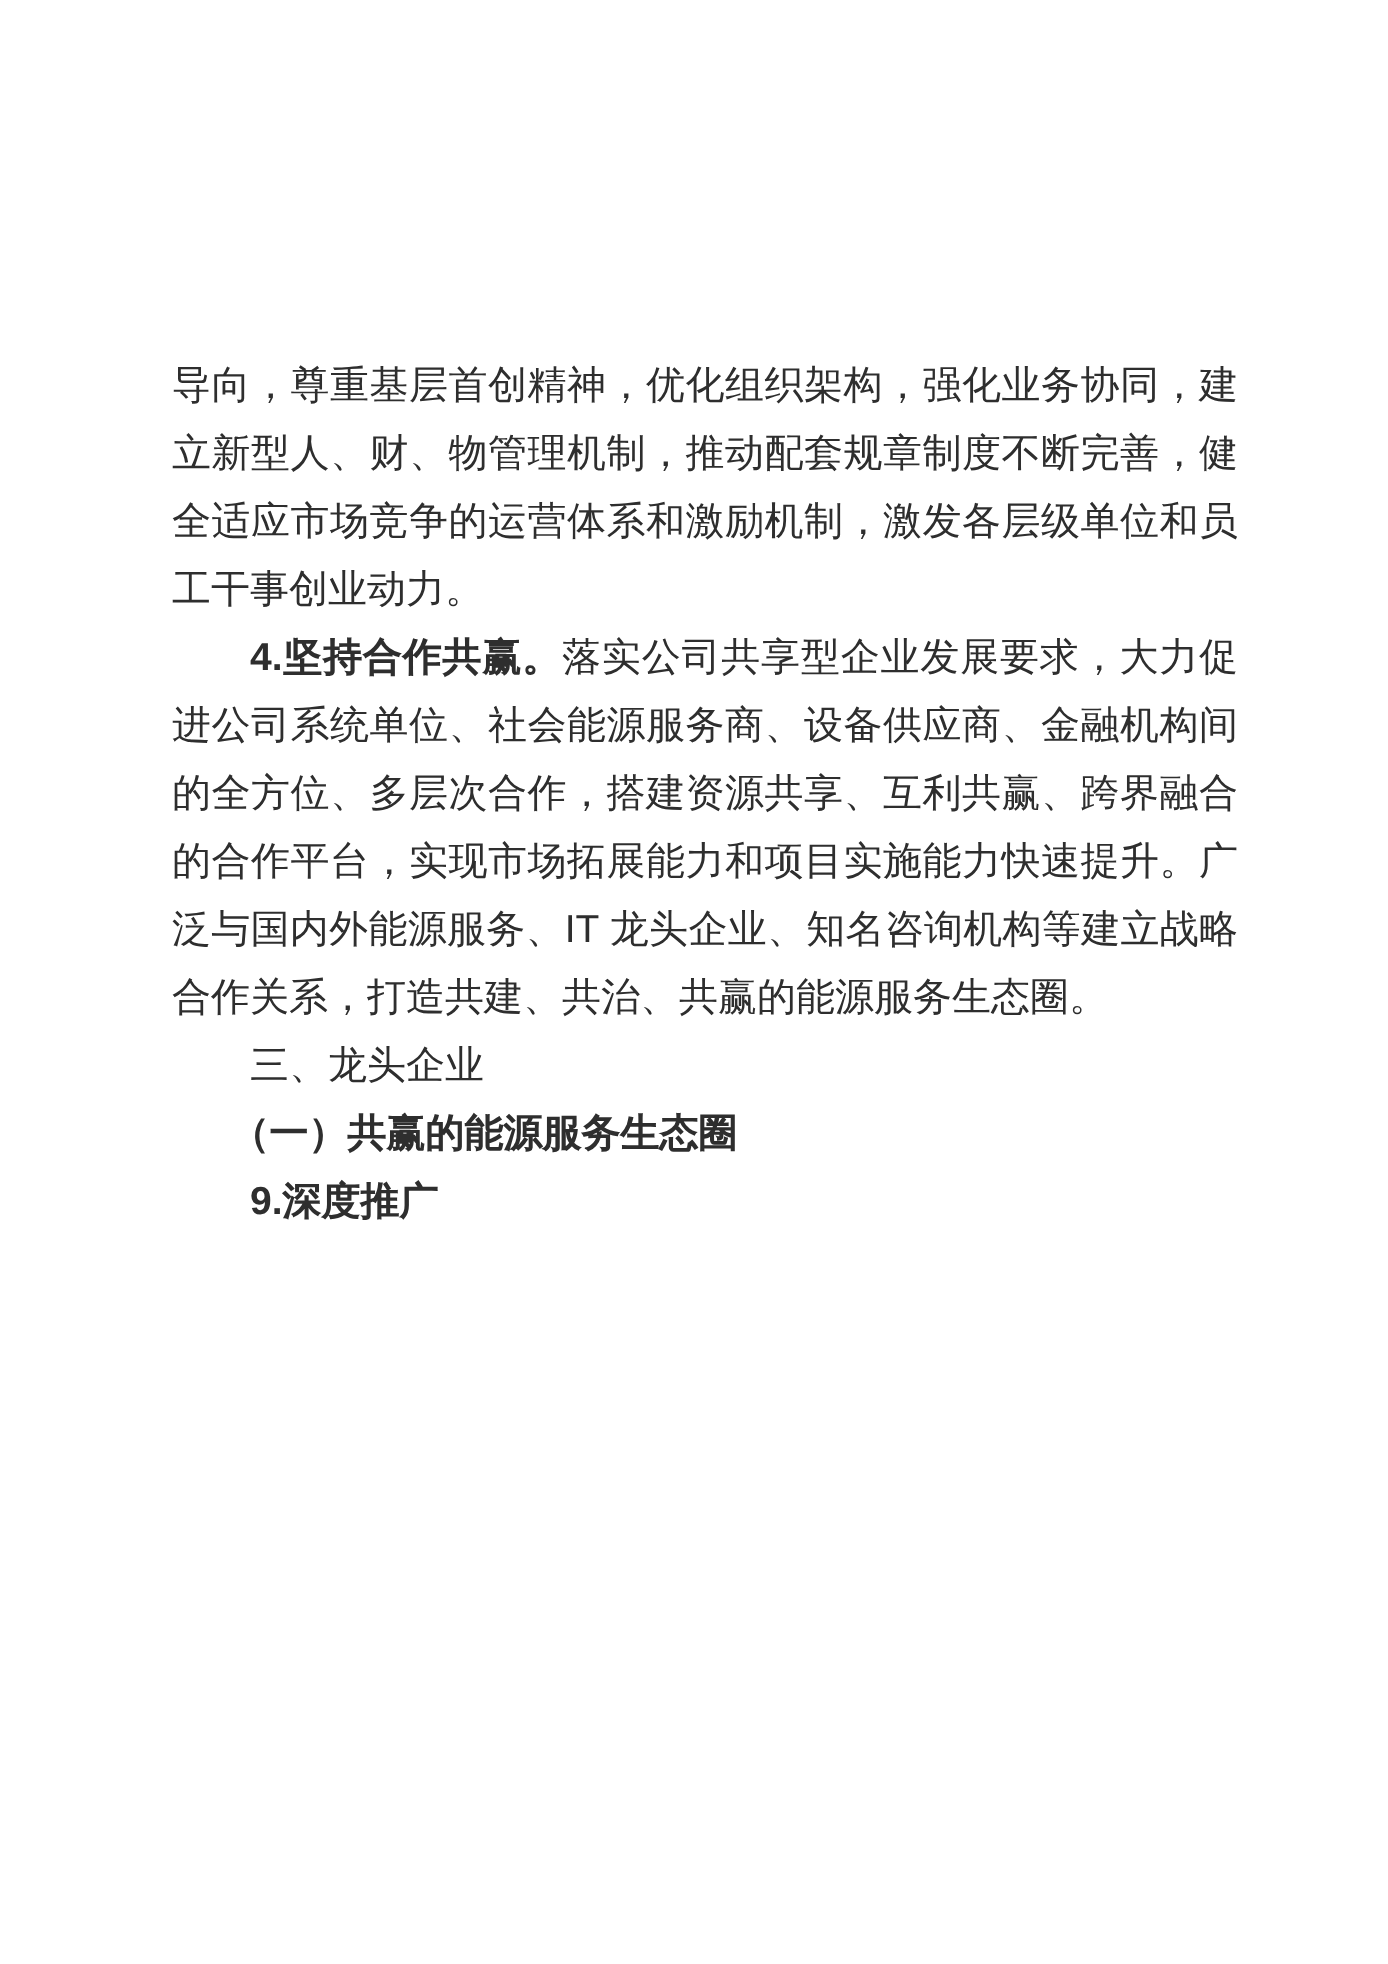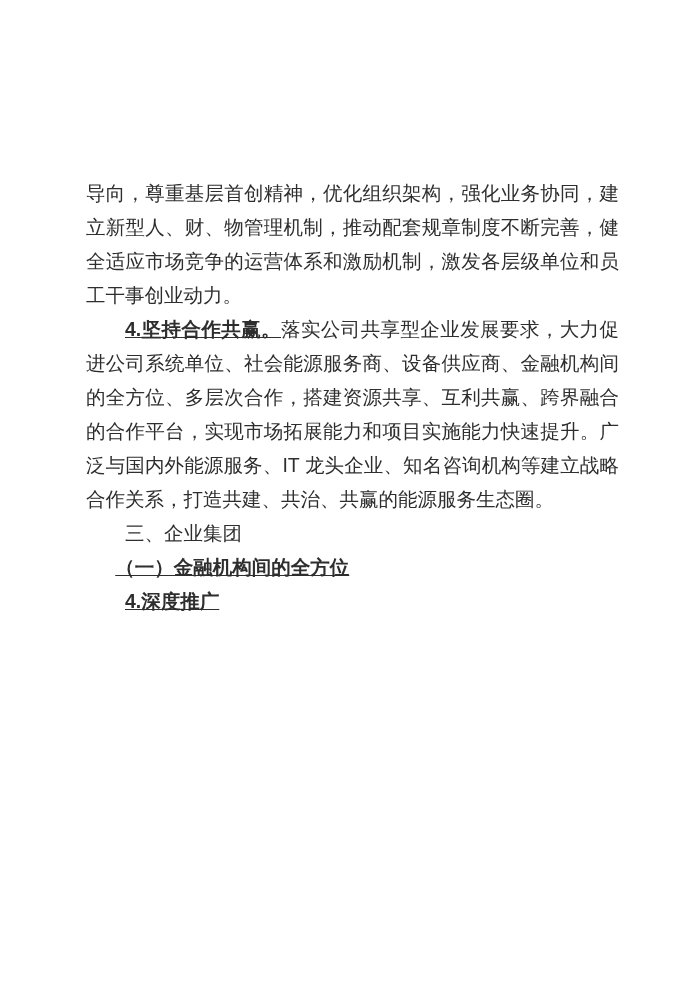--- a/index.html
+++ b/index.html
@@ -25,26 +25,26 @@
     font-size: 19.5px;
     line-height: 34px;
     color: #2e2e2e;
     text-align: justify;
     text-justify: inter-ideograph;
   }
   p.block { margin: 0; }
   p.indent { text-indent: 2em; }
   p.heading2 { text-indent: 1.5em; }
   .run { font-weight: normal; }
-  .run.bold { font-weight: bold; text-decoration: underline; }
+  .run.bold { font-weight: bold; }
 </style>
 </head>
 <body>
 
 <div class="page">
   <div class="text-block">
       <p class="block paragraph"><span class="run">导向，尊重基层首创精神，优化组织架构，强化业务协同，建立新型人、财、物管理机制，推动配套规章制度不断完善，健全适应市场竞争的运营体系和激励机制，激发各层级单位和员工干事创业动力。</span></p>
       <p class="block paragraph indent"><span class="run bold">4.坚持合作共赢。</span><span class="run">落实公司共享型企业发展要求，大力促进公司系统单位、社会能源服务商、设备供应商、金融机构间的全方位、多层次合作，搭建资源共享、互利共赢、跨界融合的合作平台，实现市场拓展能力和项目实施能力快速提升。广泛与国内外能源服务、IT 龙头企业、知名咨询机构等建立战略合作关系，打造共建、共治、共赢的能源服务生态圈。</span></p>
-      <p class="block heading1 indent"><span class="run">三、企业集团</span></p>
-      <p class="block heading2 indent"><span class="run bold">（一）金融机构间的全方位</span></p>
-      <p class="block heading3 indent"><span class="run bold">4.深度推广</span></p>
+      <p class="block heading1 indent"><span class="run">三、龙头企业</span></p>
+      <p class="block heading2 indent"><span class="run bold">（一）共赢的能源服务生态圈</span></p>
+      <p class="block heading3 indent"><span class="run bold">9.深度推广</span></p>
     </div>
 </div>
 
 </body></html>

